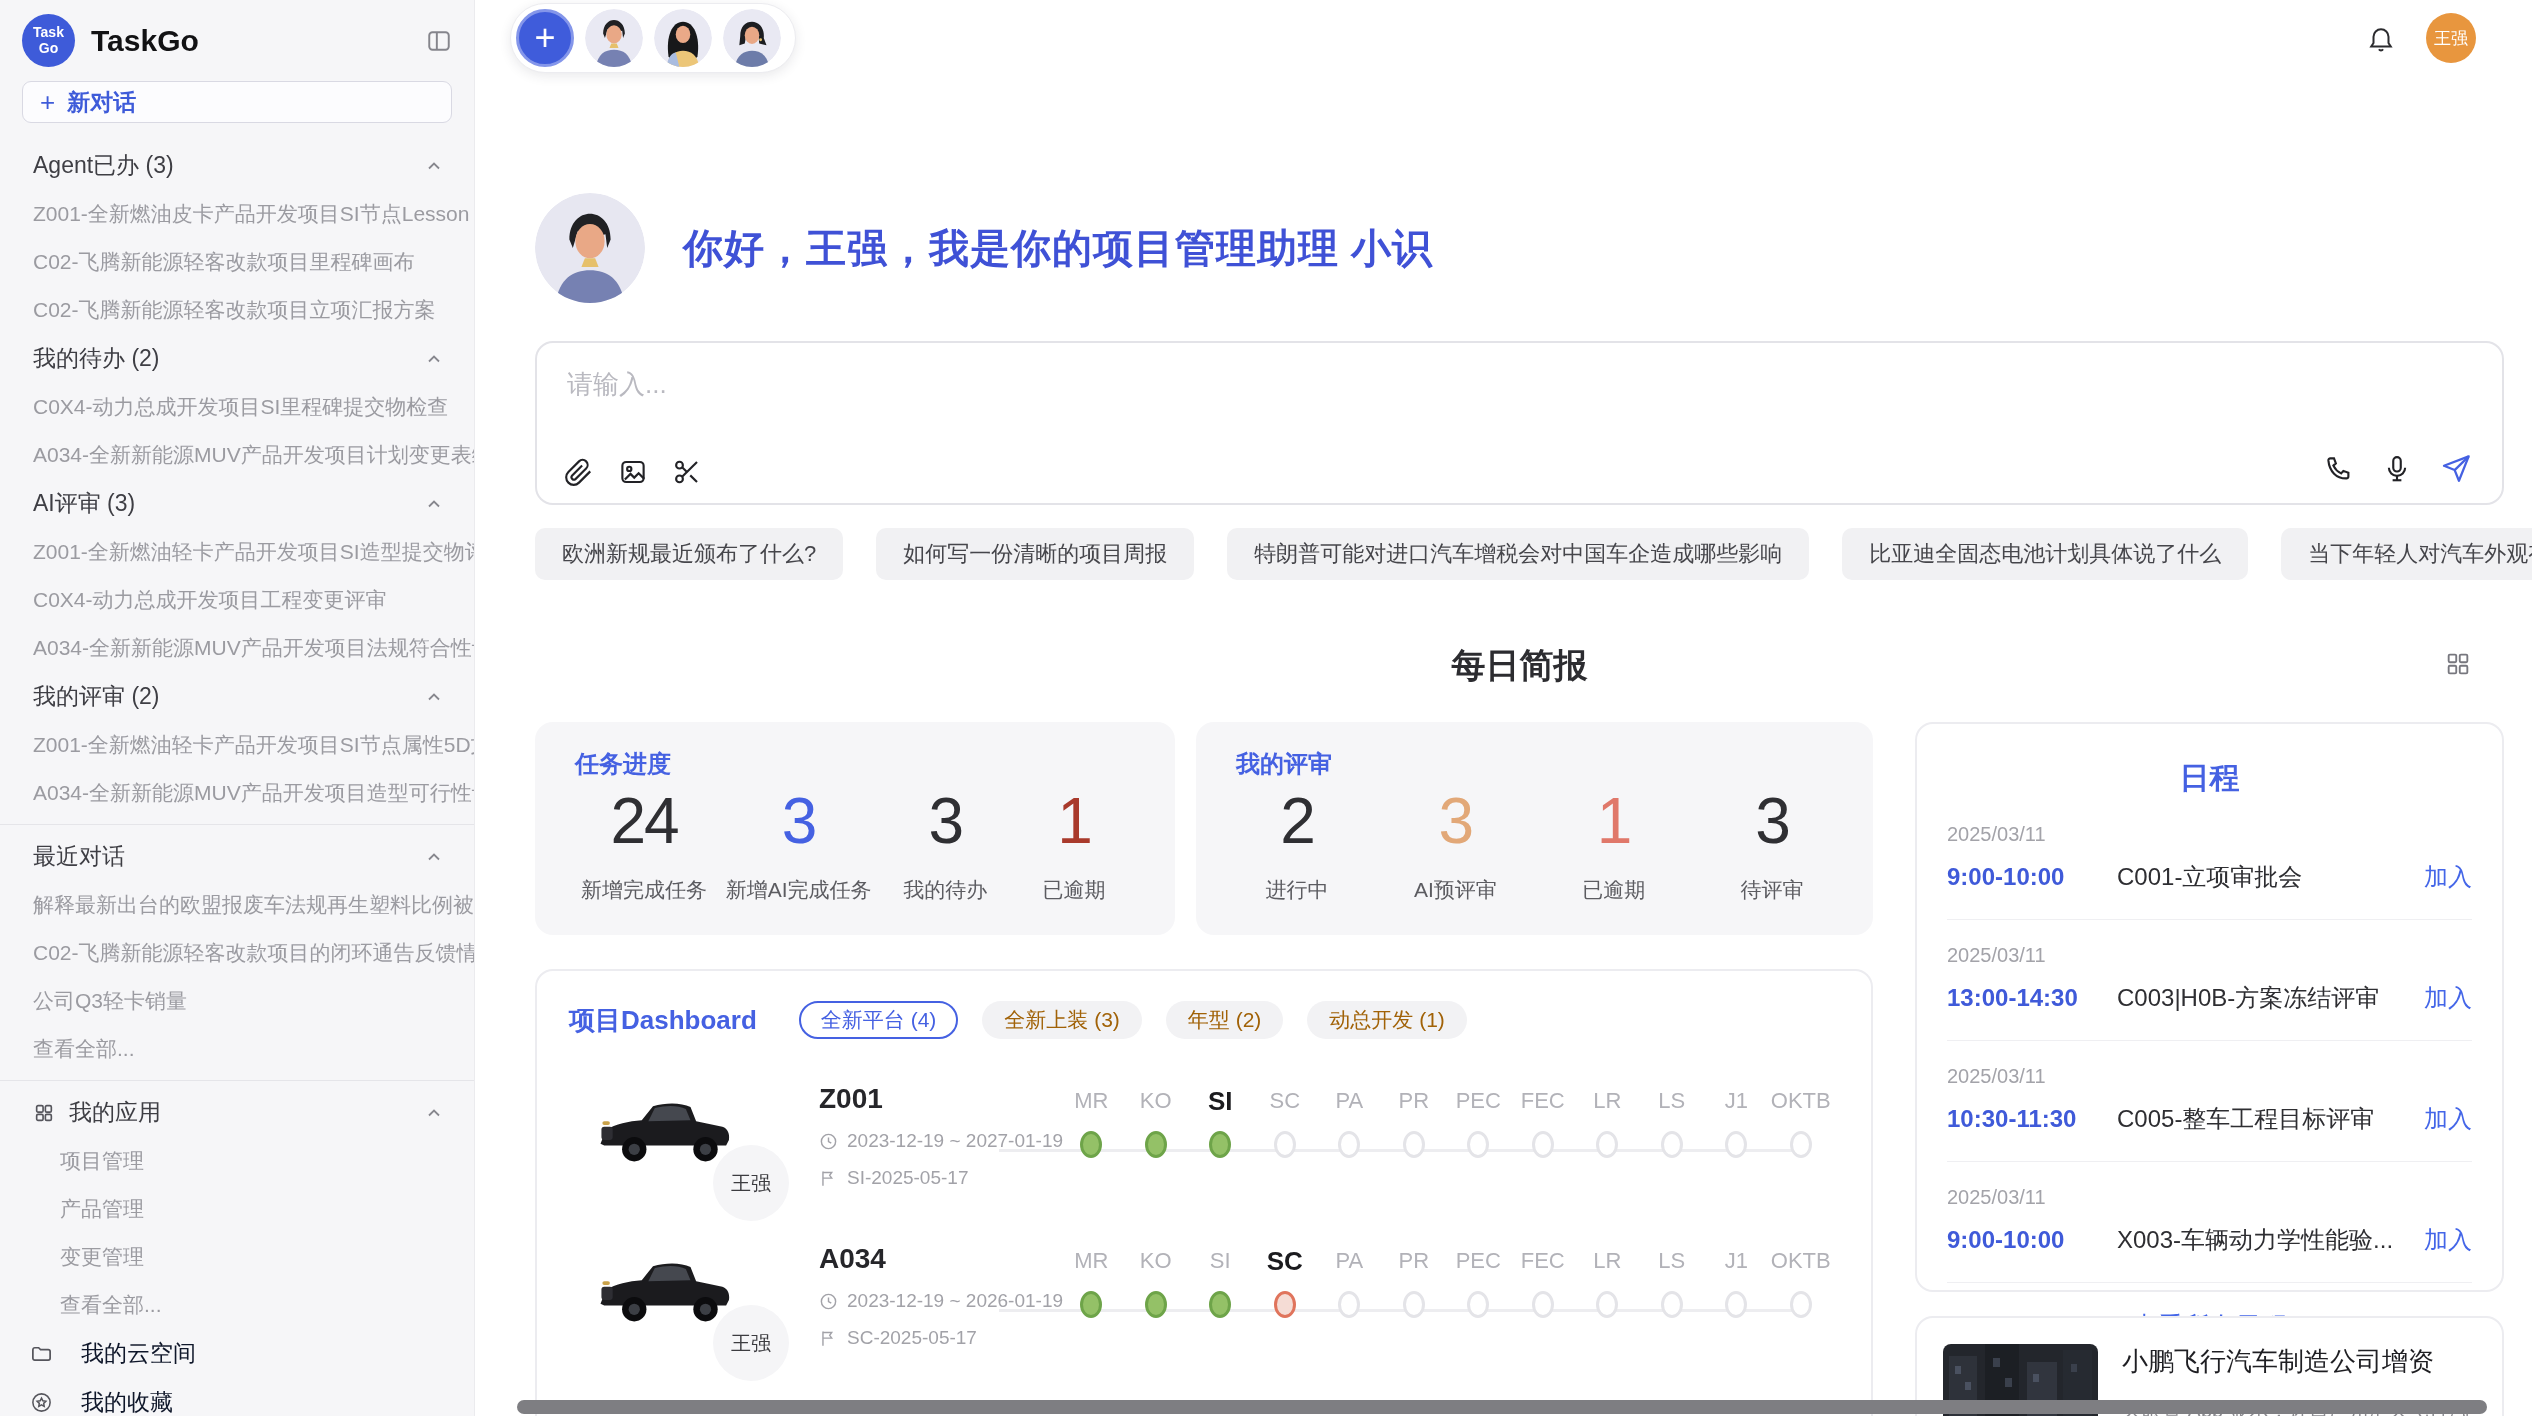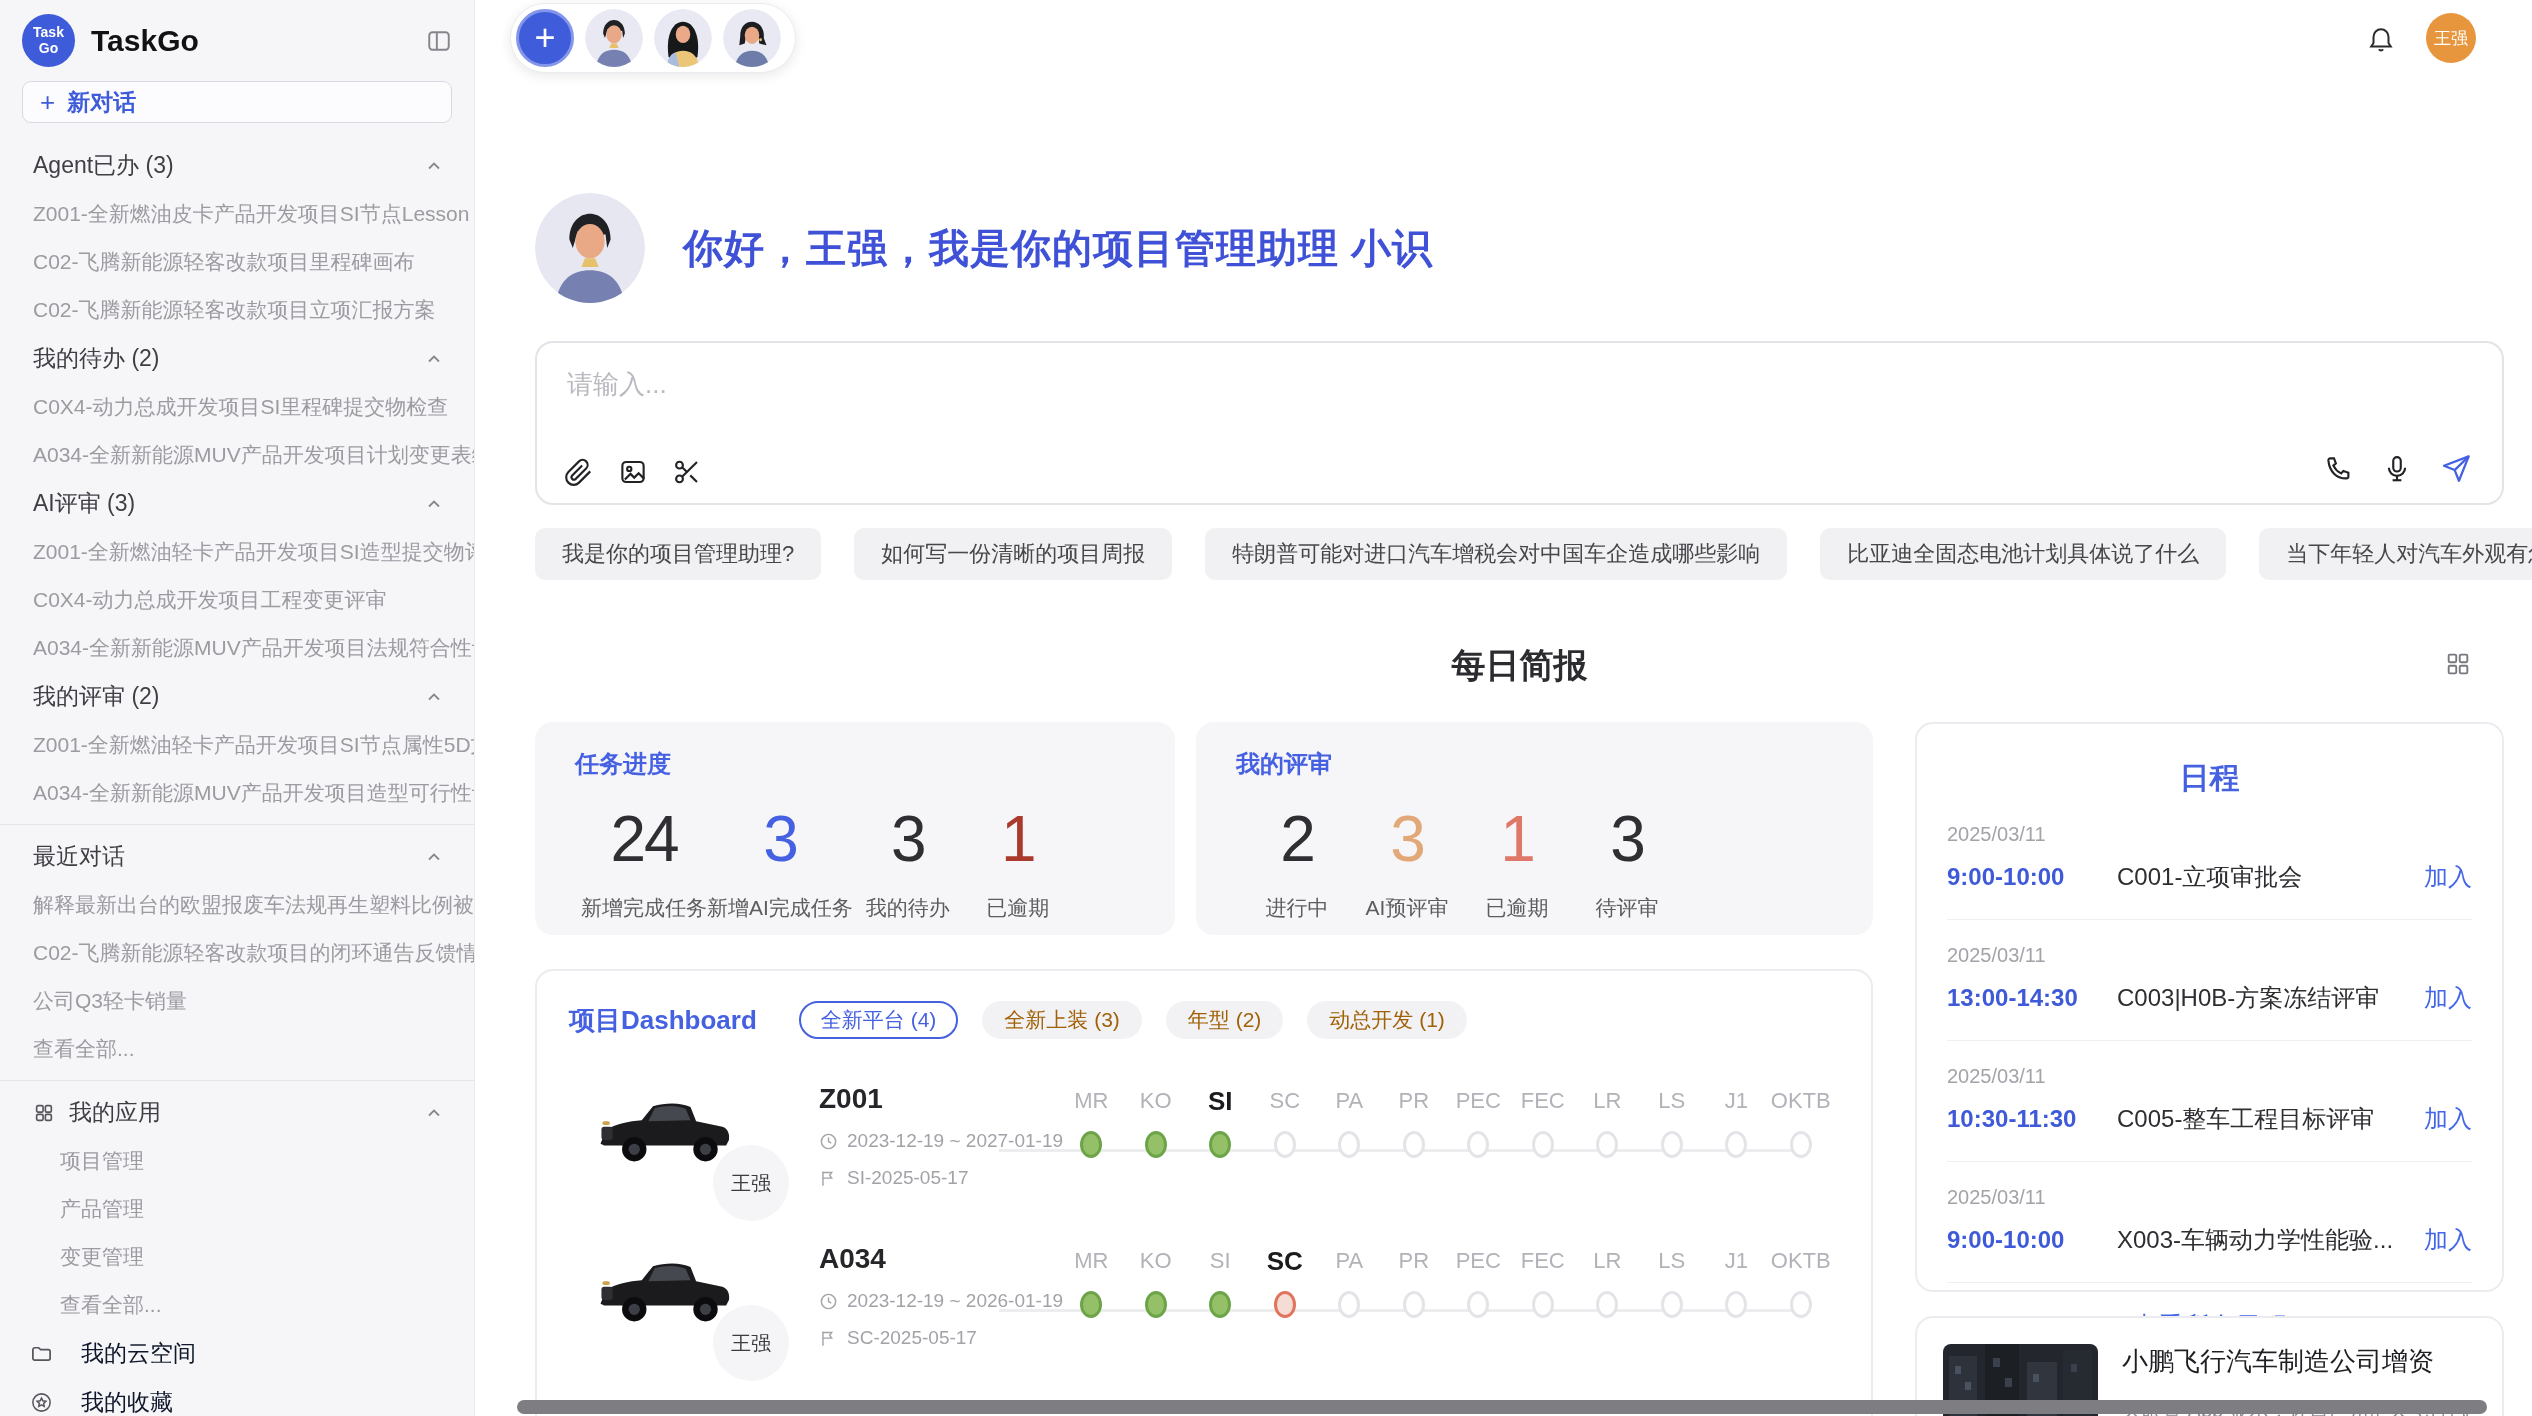--- a/index.html
+++ b/index.html
@@ -59,21 +59,21 @@
 
   .columns{margin-top:34px;display:flex;gap:42px}
   .col-left{width:1338px;display:flex;flex-direction:column;gap:34px}
   .col-right{flex:1;display:flex;flex-direction:column;gap:24px}
 
   .stats-row{display:flex;gap:21px}
   .stat-card{height:213px;border-radius:18px;background:#f6f6f8;padding:26px 40px}
   .stat-card.c1{width:640px}
   .stat-card.c2{flex:1}
   .stat-title{font-size:24px;font-weight:600;color:#4561e2}
-  .stats{display:flex;justify-content:flex-start;margin-top:22px;padding:0 6px}
+  .stats{display:flex;justify-content:space-between;margin-top:4px;padding:0 6px}
   .stat{text-align:center;min-width:110px}
   .stat-value{font-size:64px;font-weight:500;color:#2f2f33;letter-spacing:-2px}
   .stat-label{margin-top:18px;font-size:21px;color:#5c5c61}
 
   .dash-card{flex:1;border:2px solid #ececf0;border-radius:18px;background:#fff;padding:30px 0 0 0;overflow:hidden;position:relative}
   .dash-head{display:flex;align-items:center;padding:0 32px}
   .dash-title{font-size:26px;font-weight:600;color:#4561e2}
   .tabs{display:flex;gap:24px;margin-left:42px}
   .tab{height:38px;border-radius:19px;background:#f2f2f4;border:2px solid transparent;color:#a16207;font-size:21px;display:flex;align-items:center;padding:0 20px;cursor:pointer;white-space:nowrap}
   .tab.active{background:#fff;border-color:#4561e2;color:#4561e2}
@@ -348,21 +348,21 @@
         <span class="ic-accent">
             <svg width="32" height="32" viewBox="0 0 24 24" fill="none" stroke="currentColor" stroke-width="1.7" stroke-linejoin="round">
               <path d="M21.5 2.5 3 9.6l8 3.2 3.2 8Z"></path>
               <line x1="21.5" y1="2.5" x2="11" y2="12.8"></line>
             </svg>
           </span>
       </div>
     </div>
 
     <div class="chips">
-      <div class="chip">我是你的项目管理助理?</div>
+      <div class="chip">欧洲新规最近颁布了什么?</div>
       <div class="chip">如何写一份清晰的项目周报</div>
       <div class="chip">特朗普可能对进口汽车增税会对中国车企造成哪些影响</div>
       <div class="chip">比亚迪全固态电池计划具体说了什么</div>
       <div class="chip">当下年轻人对汽车外观有怎样的喜好趋势</div>
     </div>
 
     <div class="briefing-head">
       <h2>每日简报</h2>
       <span class="layout-icon">
         <svg width="28" height="28" viewBox="0 0 24 24" fill="none" stroke="currentColor" stroke-width="1.6">

